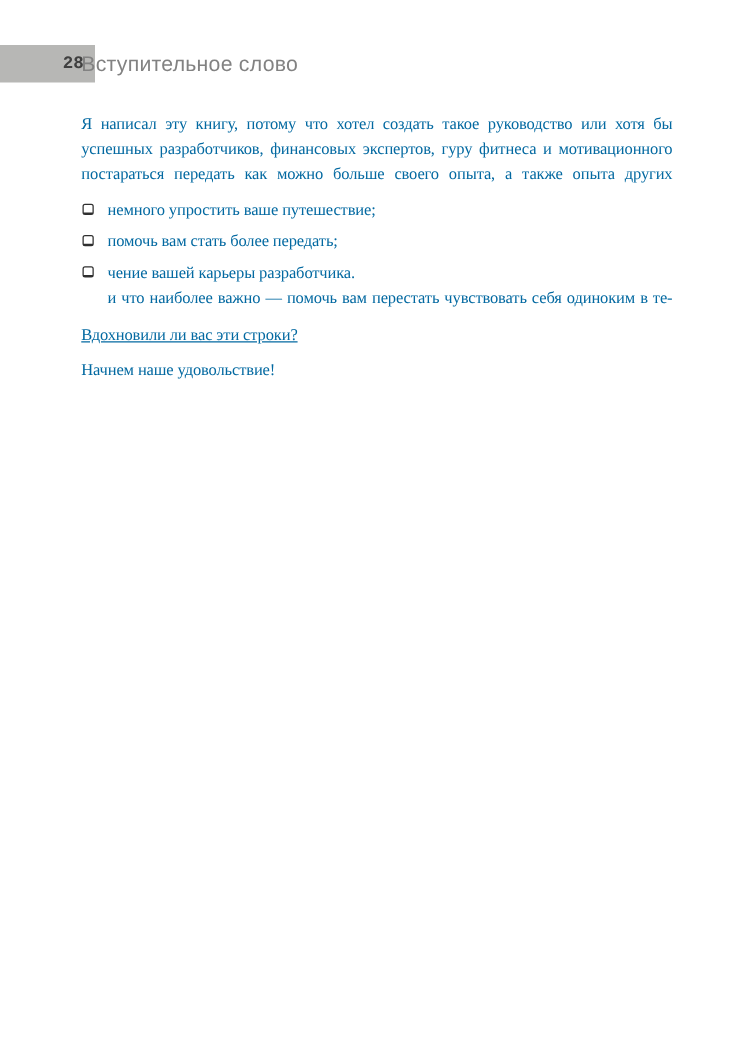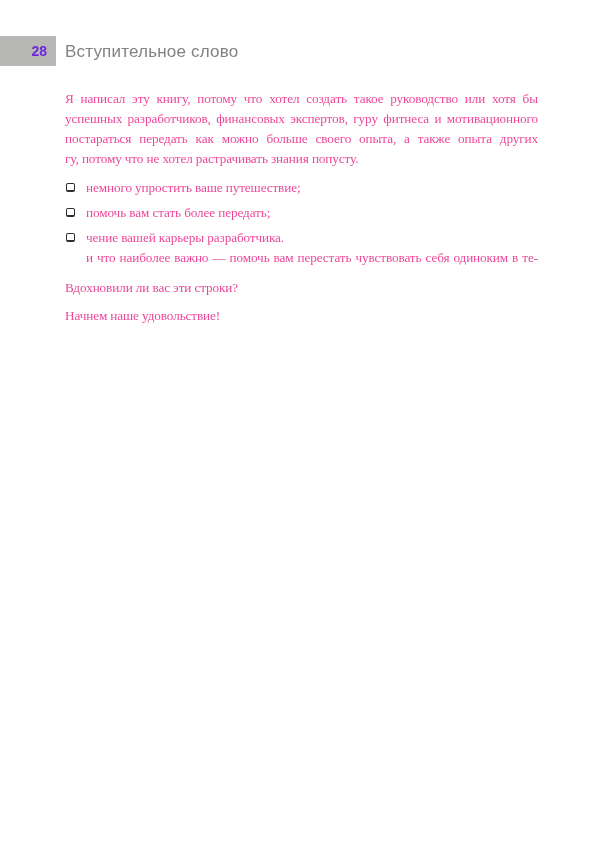--- a/index.html
+++ b/index.html
@@ -17,30 +17,30 @@
       position: absolute;
       top: 36px;
       left: 0;
       width: 600px;
       height: 30px;
     }
     .page-number-box {
       position: absolute;
       left: 0;
       top: 0;
-      width: 56px;
+      width: 76px;
       height: 30px;
       background: #b7b7b5;
       text-align: right;
       padding-right: 9px;
       line-height: 30px;
-      font-family: Liberation Sans, sans-serif;
+      font-family: Liberation Mono, monospace;
       font-weight: 700;
       font-size: 14px;
-      color: #6d28d9;
+      color: #404040;
     }
     .section-title {
       position: absolute;
       left: 65px;
       top: 0;
       height: 30px;
       line-height: 31px;
       font-family: "Liberation Sans", sans-serif;
       font-size: 17px;
       letter-spacing: 0.2px;
@@ -48,21 +48,21 @@
     }
 
     
     .content {
       position: absolute;
       left: 65px;
       top: 89px;
       width: 473px;
       font-size: 13.2px;
       letter-spacing: -0.1px;
-      color: #ec4899;
+      color: #0369a1;
     }
     .para { margin-bottom: 8px; }
     .line { line-height: 20px; text-align: left; }
     .line.fill { text-align: justify; text-align-last: justify; }
 
     
     .bullet-list { margin-top: 9px; margin-bottom: 10px; }
     .bullet-item {
       position: relative;
       padding-left: 21px;
@@ -74,40 +74,39 @@
       left: 1px;
       top: 5px;
       width: 9px;
       height: 9px;
       border: 1.4px solid #2f2f2f;
       border-bottom-width: 2.6px;
       border-right-width: 1.8px;
       border-radius: 2px;
       background: #ffffff;
     }
-    .question { margin-top: 10px; }
+    .question { margin-top: 10px; text-decoration: underline; }
     .closing  { margin-top: 8px; }
   </style>
 </head>
 <body>
 
 <div class="page-header">
   <div class="page-number-box">
     <span>28</span>
   </div>
   <div class="section-title">Вступительное слово</div>
 </div>
 
 <div class="content">
 
   <div class="para">
       <div class="line fill">Я написал эту книгу, потому что хотел создать такое руководство или хотя бы</div>
       <div class="line fill">успешных разработчиков, финансовых экспертов, гуру фитнеса и мотивационного</div>
       <div class="line fill">постараться передать как можно больше своего опыта, а также опыта других</div>
-      <div class="line">гу, потому что не хотел растрачивать знания попусту.</div>
     </div>
 
 
   <div class="bullet-list">
     <div class="bullet-item">
       <span class="bullet-square"></span>
       <div class="bullet-text">
           <div class="line">немного упростить ваше путешествие;</div>
         </div>
     </div>

